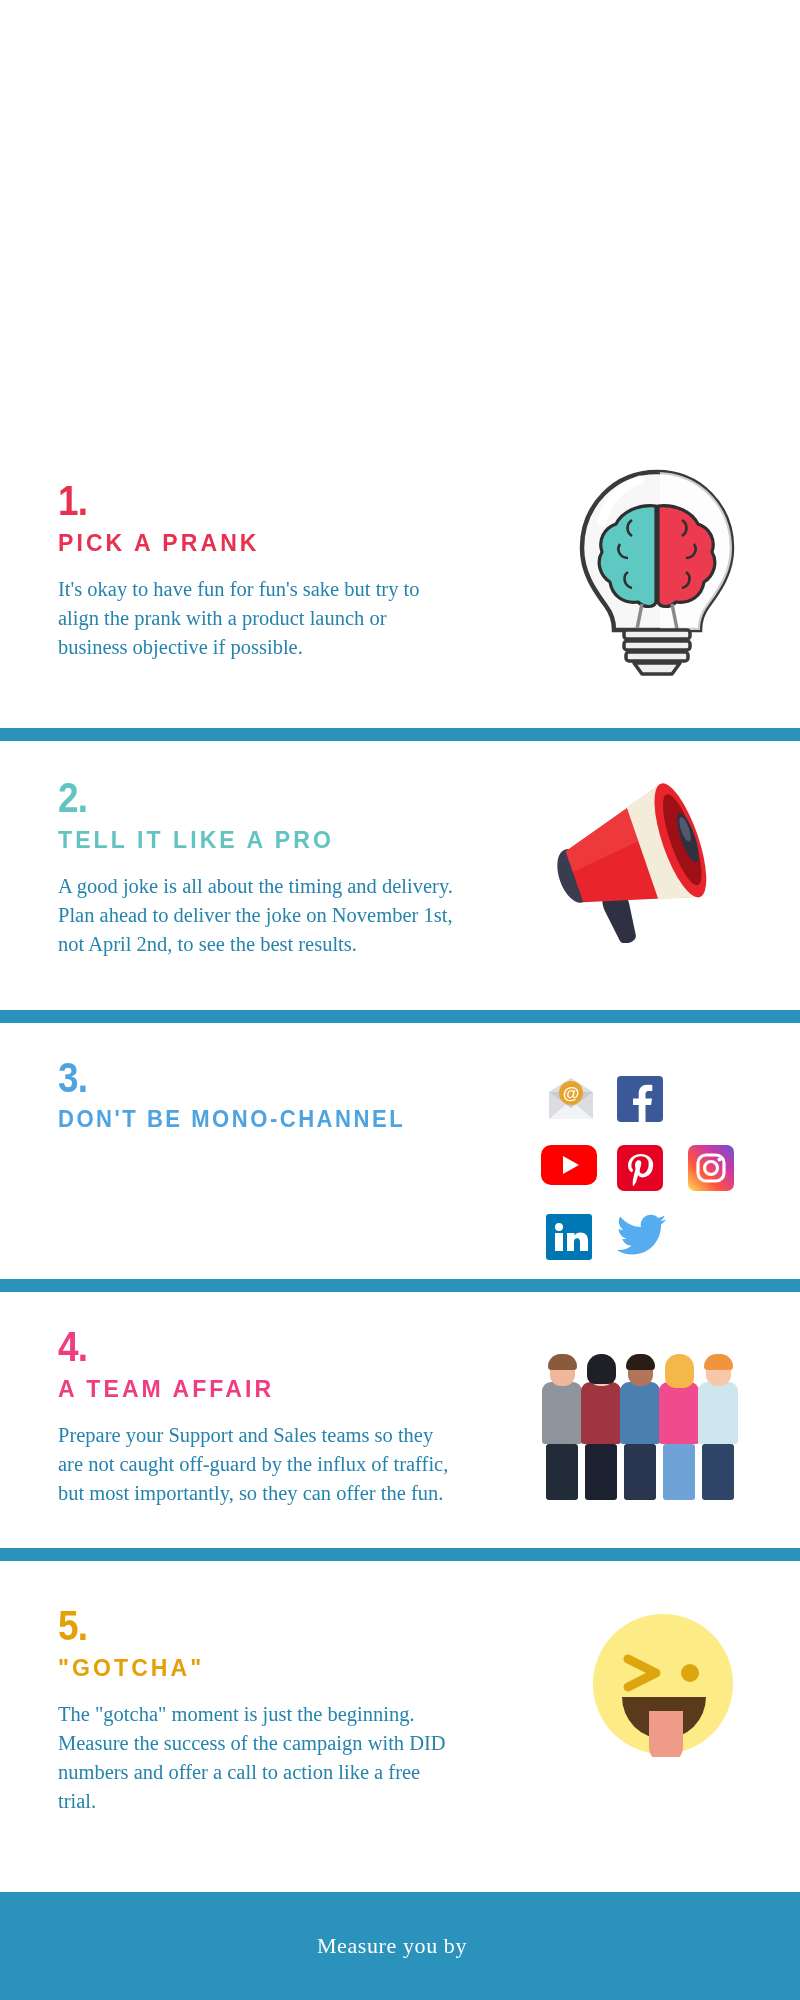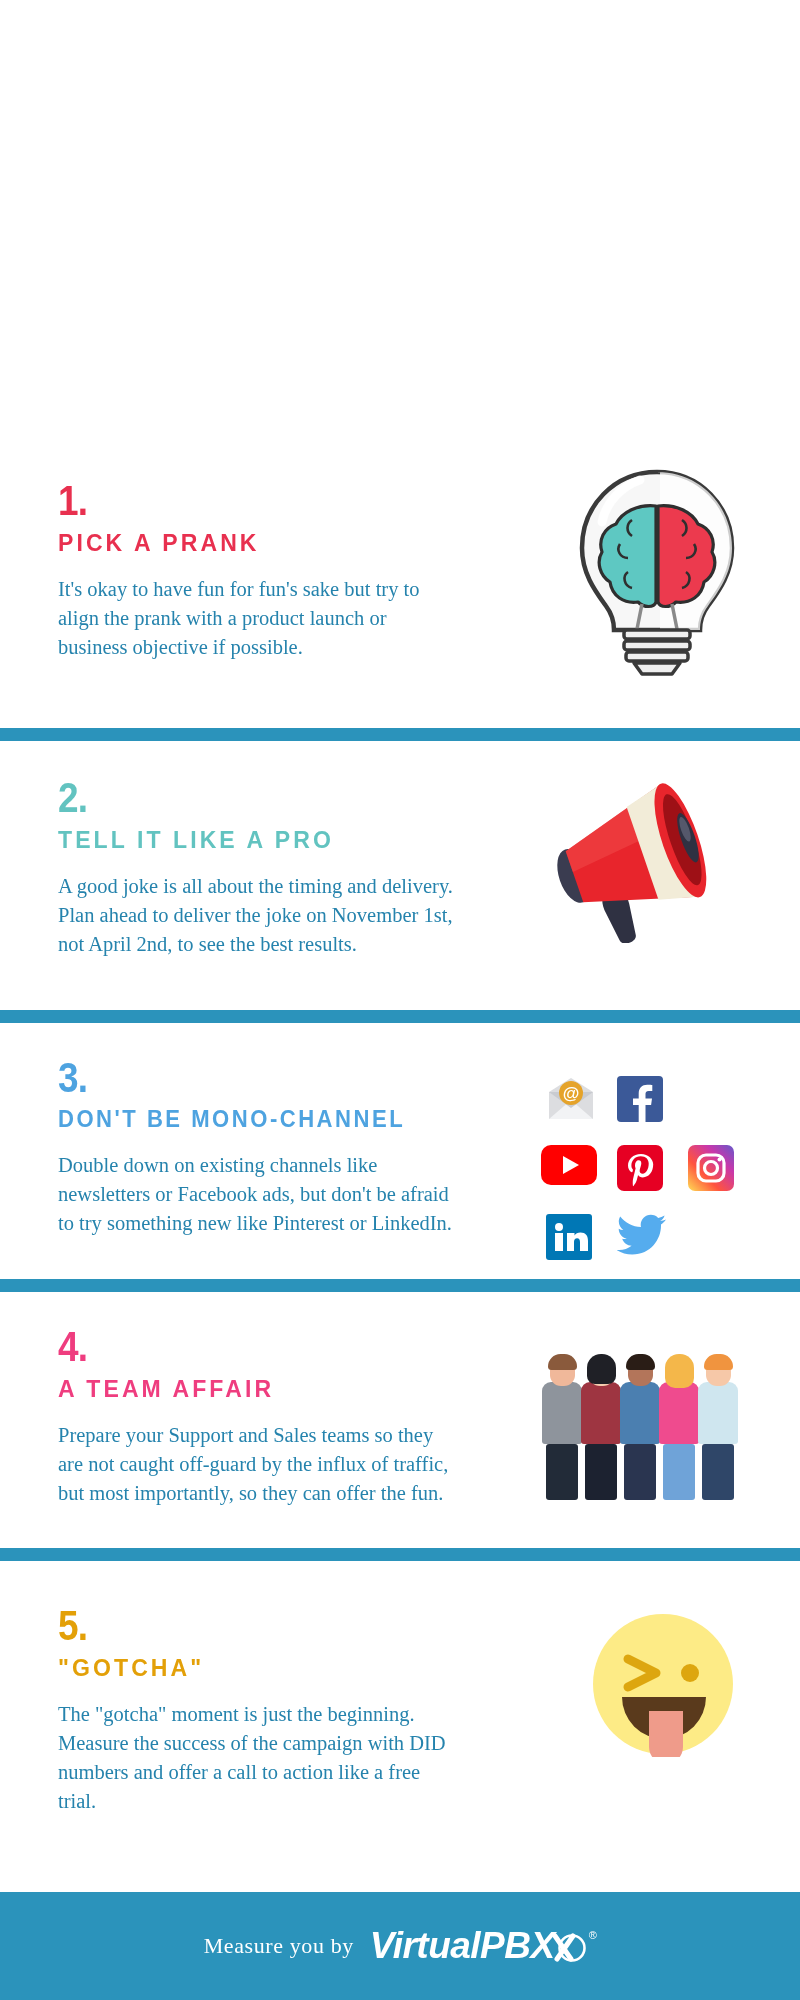--- a/index.html
+++ b/index.html
@@ -210,21 +210,20 @@
     </div>
   </div>
 
   <div class="divider" style="top:1010px;"></div>
 
   <div class="step" style="top:1023px;height:256px;">
     <div class="step-inner">
       <div class="txtcol" style="top:34px;">
         <div class="num" style="color:#4ea3e0">3.</div>
         <div class="sub" style="color:#4ea3e0;font-size:23px;letter-spacing:2.6px;">DON'T BE MONO-CHANNEL</div>
-        <div class="body">Double down on existing channels like newsletters or Facebook ads, but don't be afraid to try something new like Pinterest or LinkedIn.</div>
       </div>
       <div class="artcol" style="top:44px;right:58px;">
         <div class="social-grid">
 
           <div class="sico">
             <svg width="50" height="46" viewBox="0 0 50 46">
               <path d="M3 16 L25 2 L47 16 L47 43 L3 43 Z" fill="#dcdde0"></path>
               <path d="M3 43 L25 24 L47 43 Z" fill="#f2f3f5"></path>
               <path d="M3 16 L25 32 L47 16" fill="#c9cbd0"></path>
               <circle cx="25" cy="17" r="12" fill="#e5a32a"></circle>
@@ -367,24 +366,15 @@
           <path d="M32 86 L116 86 A42 42 0 0 1 32 86 Z" fill="#5a3a1c"></path>
 
           <path d="M59 100 L93 100 L93 136 A17 17 0 0 1 59 136 Z" fill="#ef9b8a"></path>
         </svg>
       </div>
     </div>
   </div>
 
   <div class="footer">
     <span class="footer-text">Measure you by</span>
-    <span class="logo">
-      <span>VirtualPBX</span>
-      <svg width="34" height="34" viewBox="0 0 34 34" style="margin-left:-2px;">
-        <circle cx="19" cy="19" r="12.5" fill="none" stroke="#ffffff" stroke-width="2.6"></circle>
-        <path d="M2 7 L18 30" stroke="#ffffff" stroke-width="5" stroke-linecap="round"></path>
-        <path d="M4 30 L20 7" stroke="#ffffff" stroke-width="5" stroke-linecap="round"></path>
-      </svg>
-      <span class="reg">®</span>
-    </span>
   </div>
 
 </div>
 
 </body></html>

